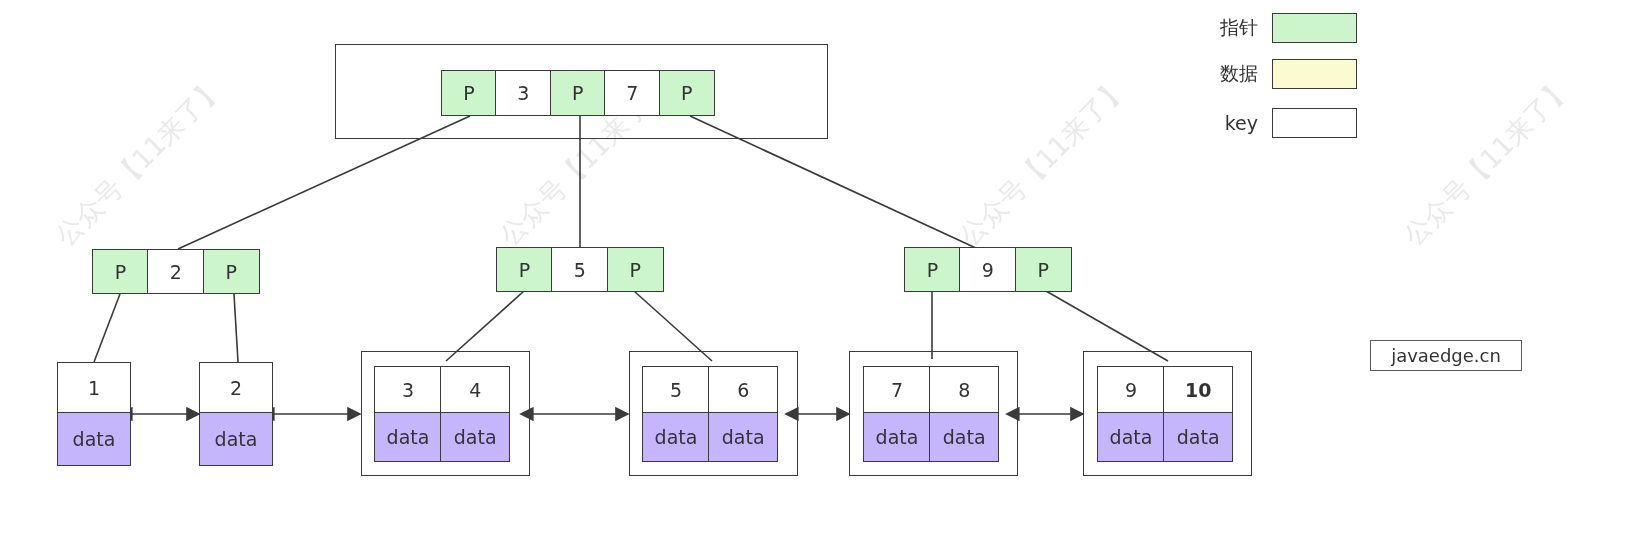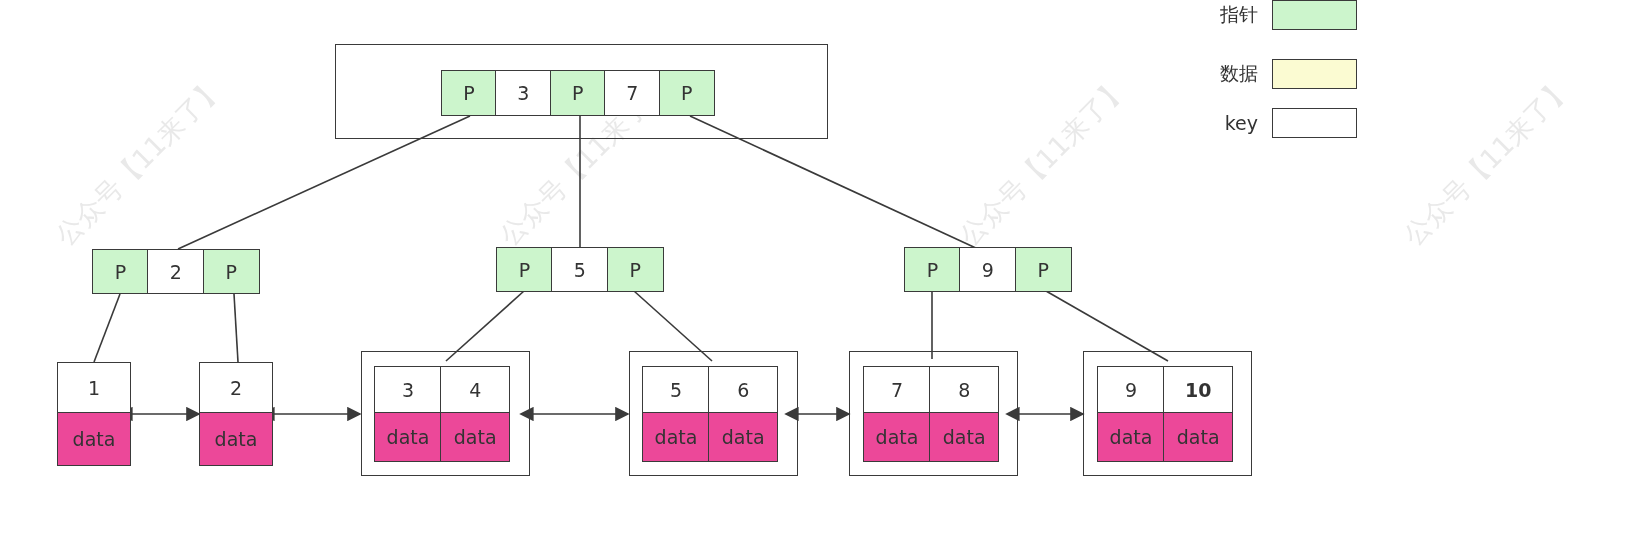--- a/index.html
+++ b/index.html
@@ -49,21 +49,21 @@
     justify-content: center;
     font-size: 19px;
     font-family: "DejaVu Sans", sans-serif;
     color: #333333;
     background: #ffffff;
     margin-left: -1.6px;
   }
   .cell:first-child { margin-left: 0; }
   .cell.ptr  { background: #ccf5cc; }
   .cell.key  { background: #ffffff; }
-  .cell.data { background: #ec4899; }
+  .cell.data { background: #c4b5fd; }
 
   
   .container-box {
     position: absolute;
     box-sizing: border-box;
     border: 1.5px solid #3a3a3a;
     background: transparent;
   }
 
   
@@ -222,28 +222,29 @@
 
   <div class="container-box" style="left:1083px; top:351px; width:169px; height:125px;"></div>
   <div class="leafgrid" style="left:1097px; top:366px; grid-template-columns:68px 68px; grid-template-rows:48px 48px;">
     <div class="cell key">9</div>
     <div class="cell key" style="margin-left:-1.6px;font-weight:bold;">10</div>
     <div class="cell data" style="margin-top:-1.6px;">data</div>
     <div class="cell data" style="margin-top:-1.6px; margin-left:-1.6px;">data</div>
   </div>
 
   <div id="legend" style="left:0; top:0; width:1635px; height:150px;">
-    <div class="legend-row" style="left:1196px; top:0;">
+    <div class="legend-row" style="left:1196px; top:13px;">
       <span class="legend-label">指针</span>
       <span class="legend-swatch" style="background:#ccf5cc;"></span>
     </div>
     <div class="legend-row" style="left:1196px; top:59px;">
       <span class="legend-label">数据</span>
       <span class="legend-swatch" style="background:#fbfbd2;"></span>
     </div>
     <div class="legend-row" style="left:1196px; top:108px;">
       <span class="legend-label">key</span>
       <span class="legend-swatch" style="background:#ffffff;"></span>
     </div>
   </div>
 
+  <div id="site-tag" style="left:1370px; top:340px; width:152px; height:31px;">javaedge.cn</div>
 
 </div>
 
 </body></html>

